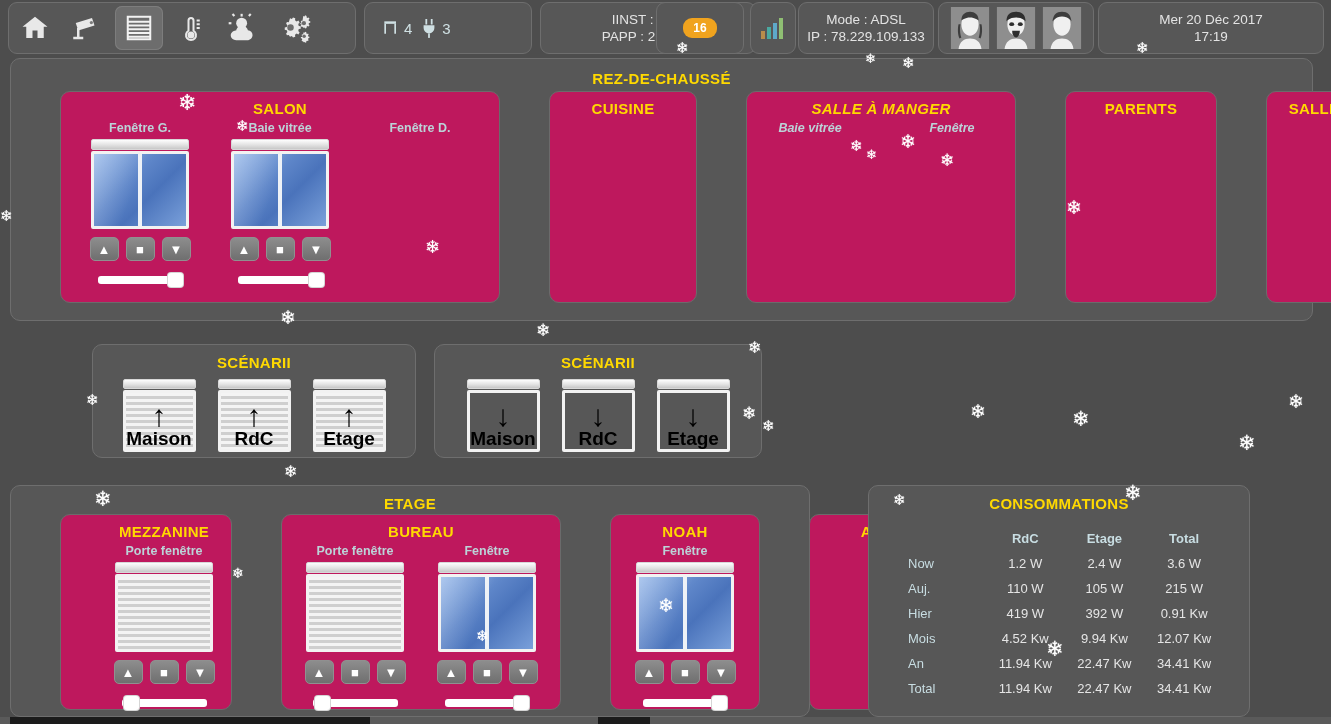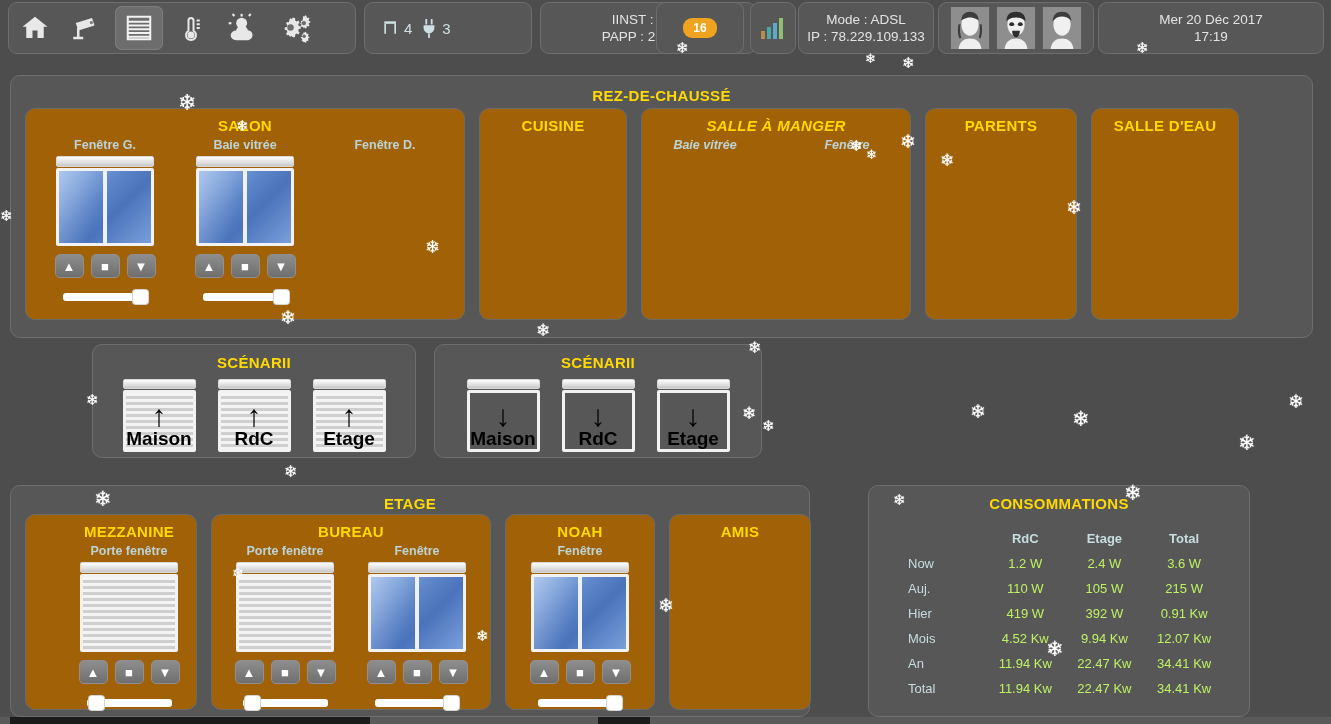--- a/index.html
+++ b/index.html
@@ -13,24 +13,25 @@
   .page { position: relative; width: 1331px; height: 724px; }
 
   
   .panel {
     background: #575757;
     border: 1px solid #6e6e6e;
     border-radius: 10px;
     position: relative;
   }
   .panel-inner {
-    background: #a16207;
+    background: #be185d;
     border: 1px solid #6b6b6b;
     border-radius: 10px;
     position: relative;
+    margin-left: 35px;
   }
   .section-title {
     color: #ffd900;
     font-weight: bold;
     font-size: 15px;
     text-align: center;
     letter-spacing: .3px;
   }
   .room-title {
     color: #ffd900;
@@ -124,21 +125,21 @@
     position:absolute; left:0; right:0; top:3px; height:8px;
     background:#ffffff; border-radius:3px;
   }
   .slider-knob {
     position:absolute; top:0; width:15px; height:14px;
     background:#ffffff; border-radius:3px;
     box-shadow:0 0 0 1px #d5d5d5;
   }
 
   
-  #ground { position:absolute; left:10px; top:75px; width:1303px; height:263px; }
+  #ground { position:absolute; left:10px; top:58px; width:1303px; height:263px; }
   #ground .section-title { padding-top:11px; }
   .gf-rooms { position:absolute; left:14px; top:32px; display:flex; gap:14px; }
   .room { height:212px; }
 
   #scen-row { position:absolute; left:92px; top:344px; }
   .scen-panel { height:114px; }
   .scen-panel .section-title { padding-top:9px; }
   .scen-items { display:flex; gap:22px; justify-content:center; margin-top:8px; }
   .scen-item { width:73px; position:relative; }
   .scen-head {
@@ -158,21 +159,21 @@
   #conso { position:absolute; left:868px; top:485px; width:382px; height:232px; }
   #conso .section-title { padding-top:9px;text-align:center; }
   .conso-table {
     margin:14px auto 0; border-collapse:collapse; width:330px;
   }
   .conso-table th, .conso-table td {
     font-size:13px; text-align:center; padding:5px 4px; font-weight:bold;
   }
   .conso-table th { color:#c8dde2; }
   .conso-table td.rowhead { color:#c8dde2; text-align:left; padding-left:14px; }
-  .conso-table td { color:#bef264; font-weight:normal; }
+  .conso-table td { color:#e5e5e5; font-weight:normal; }
 
   
   .snow {
     position:absolute; color:#ffffff; pointer-events:none;
     line-height:1; user-select:none; text-shadow:0 0 1px rgba(255,255,255,.6);
   }
   .bottom-strip {
     position:absolute; left:0; bottom:0; width:1331px; height:7px;
     background:#1b1b1b;
   }

